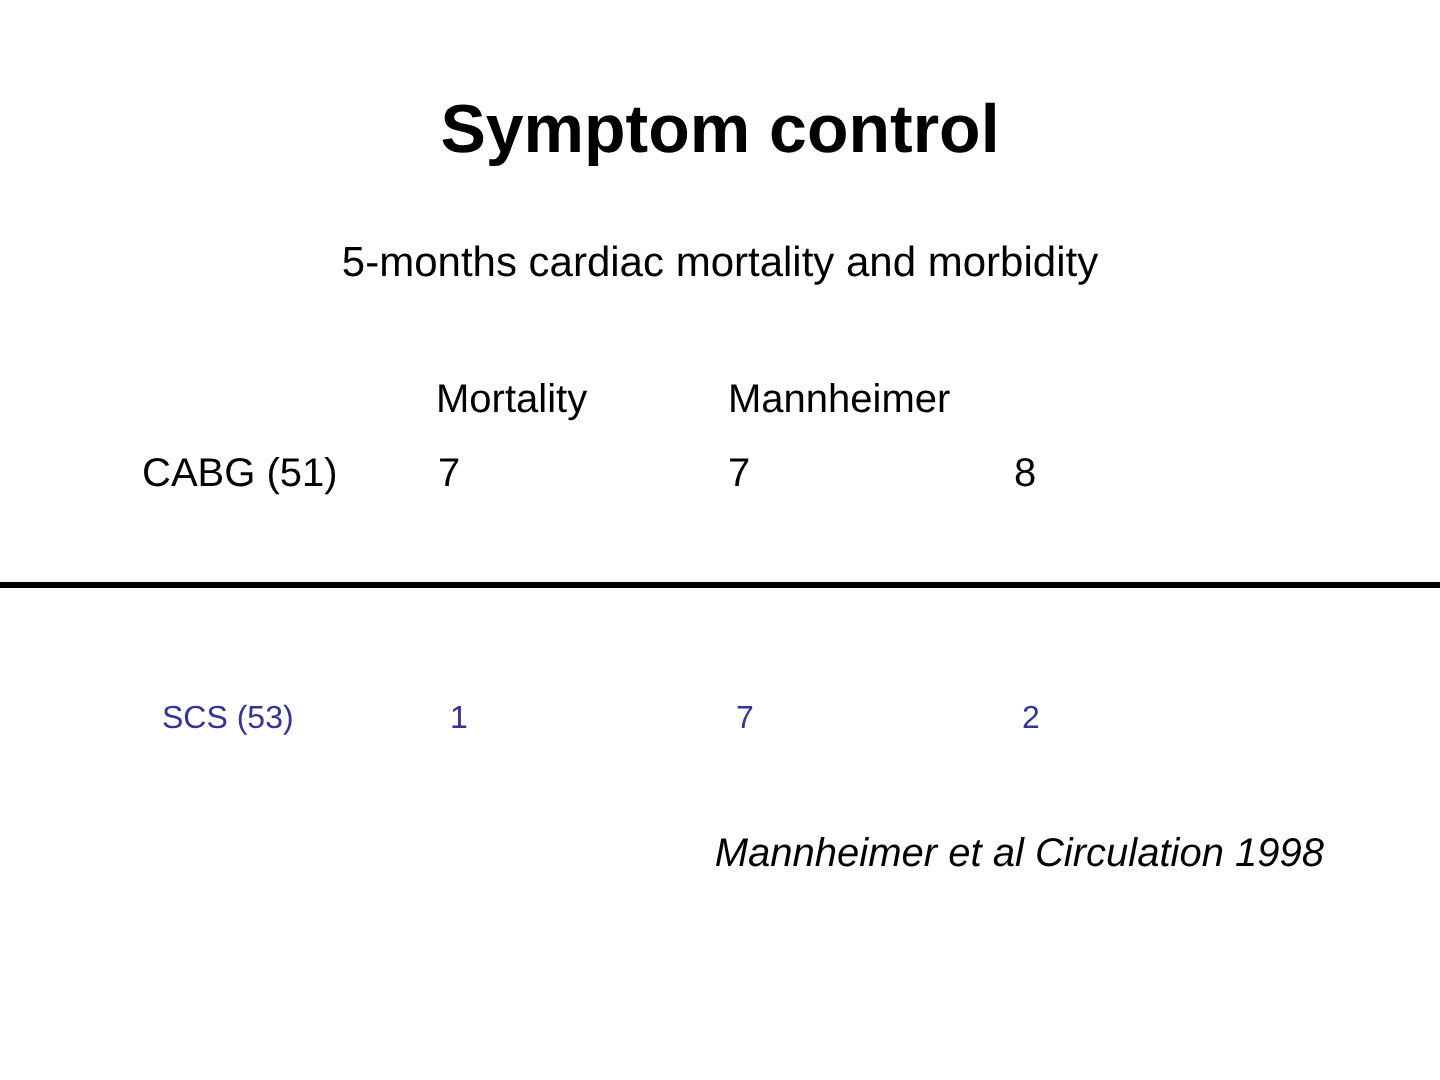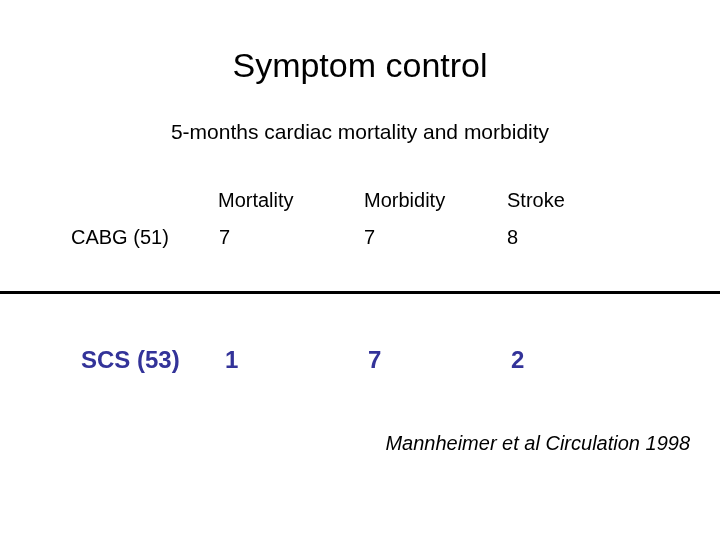--- a/index.html
+++ b/index.html
@@ -21,21 +21,21 @@
     height: 540px;
   }
   .slide-title {
     position: absolute;
     left: 0;
     top: 44px;
     width: 720px;
     text-align: center;
     font-size: 34px;
     line-height: 42px;
-    font-weight: 400;
+    font-weight: 700;
     color: #000000;
     letter-spacing: 0px;
   }
   .slide-subtitle {
     position: absolute;
     left: 0;
     top: 119px;
     width: 720px;
     text-align: center;
     font-size: 21px;
@@ -85,36 +85,36 @@
   .row-scs {
     position: absolute;
     left: 0;
     top: 346px;
     width: 720px;
     height: 30px;
     font-weight: bold;
     color: #333399;
   }
   .row-scs .cell {
-    font-weight: bold;
+    font-weight: normal;
     color: #333399;
-    font-size: 24px;
+    font-size: 16px;
     line-height: 28px;
   }
   .row-scs .c-label { left: 81px; }
   .row-scs .c-mortality { left: 225px; }
   .row-scs .c-morbidity { left: 368px; }
   .row-scs .c-stroke { left: 511px; }
 
   .citation {
     position: absolute;
     left: 0;
-    top: 430px;
+    top: 414px;
     width: 720px;
-    padding-right: 30px;
+    padding-right: 58px;
     box-sizing: border-box;
     text-align: right;
     font-size: 20px;
     line-height: 26px;
     font-style: italic;
     color: #000000;
   }
 </style>
 </head>
 <body>
@@ -123,22 +123,21 @@
 
   <div class="slide-title">Symptom control</div>
 
   <div class="slide-subtitle">5-months cardiac mortality and morbidity</div>
 
   <div class="data-table">
 
     <div class="row row-header">
       <span class="cell c-label"></span>
       <span class="cell c-mortality">Mortality</span>
-      <span class="cell c-morbidity">Morbidity</span>
-      <span class="cell c-stroke">Stroke</span>
+      <span class="cell c-morbidity">Mannheimer</span>
     </div>
 
     <div class="row row-cabg">
       <span class="cell c-label">CABG (51)</span>
       <span class="cell c-mortality">7</span>
       <span class="cell c-morbidity">7</span>
       <span class="cell c-stroke">8</span>
     </div>
 
   </div>

